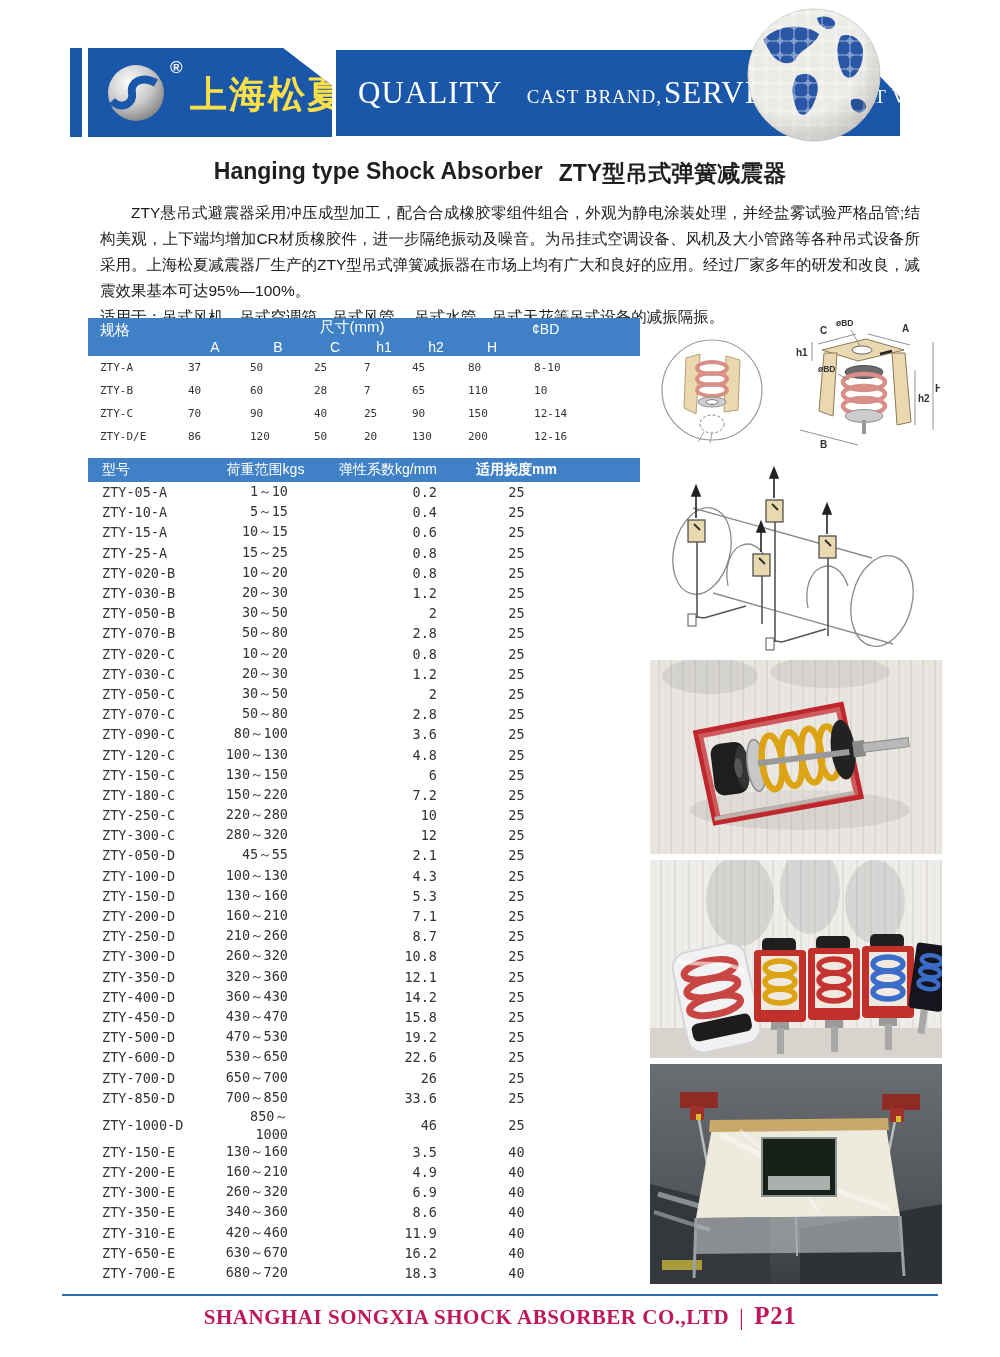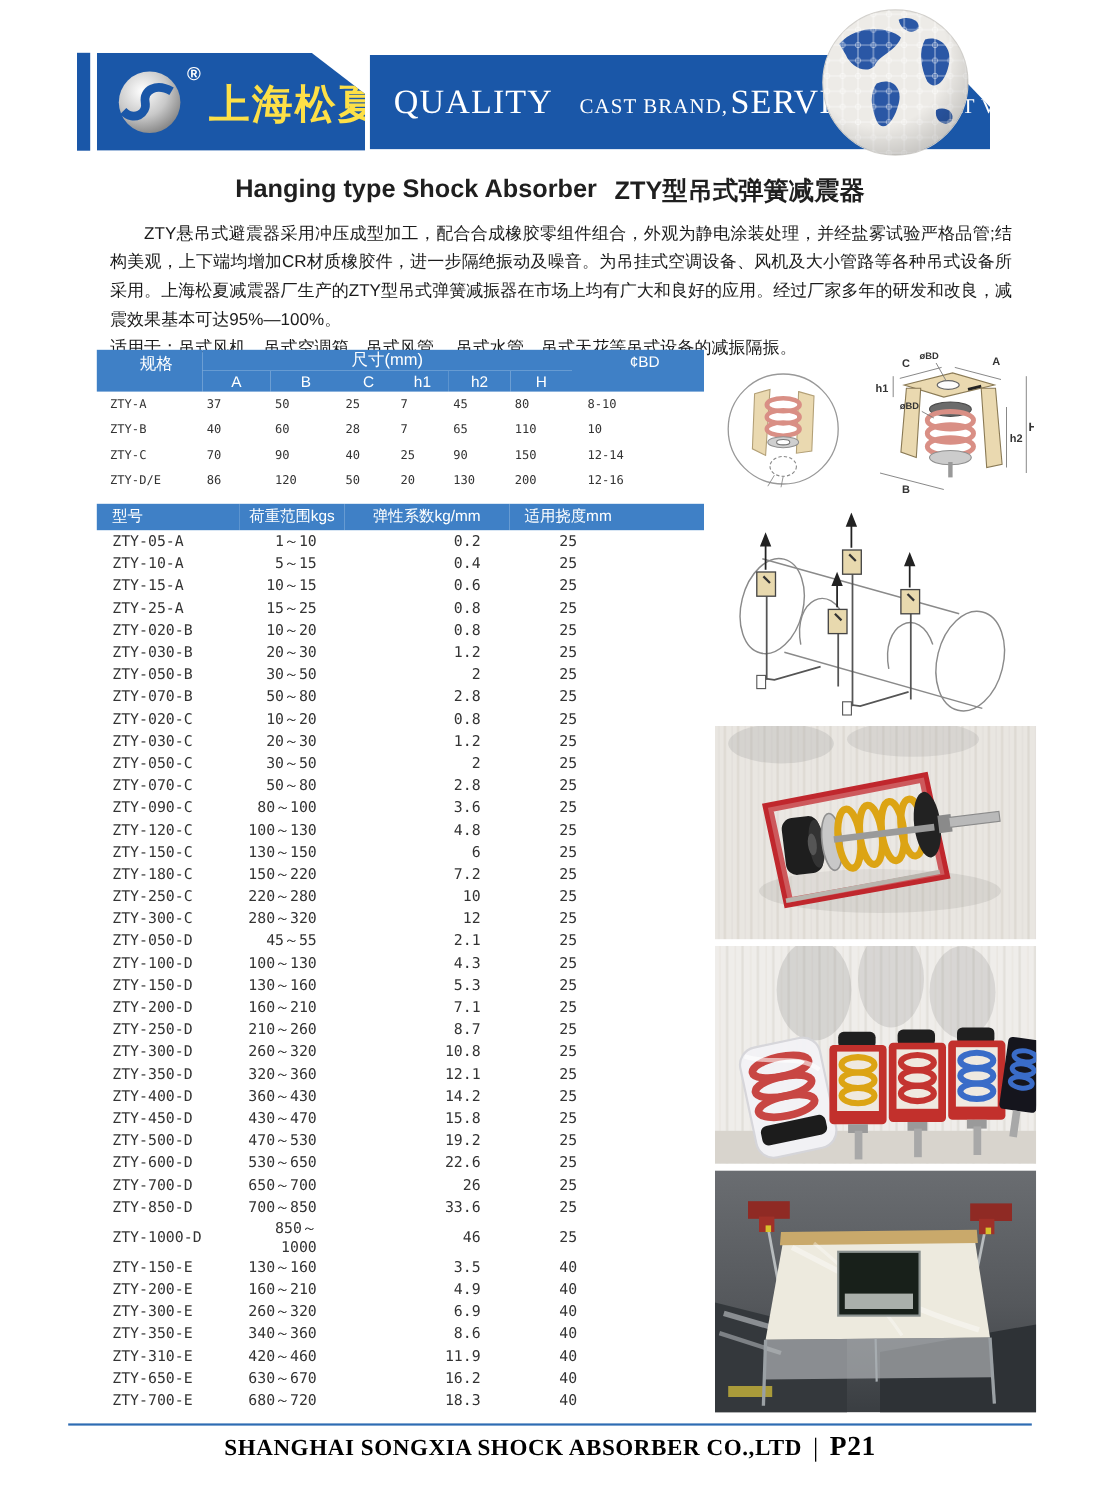--- a/index.html
+++ b/index.html
@@ -29,50 +29,50 @@
   .intro{position:absolute;left:100px;top:200px;width:820px;font-size:15.5px;line-height:26px;
          color:#1b1b1b;text-align:justify;}
   .intro p{margin:0;}
   .intro .indent{text-indent:2em;}
 
   
   table{border-collapse:collapse;table-layout:fixed;}
   .spec{position:absolute;left:88px;top:318px;width:552px;}
   .spec thead th{background:#3f80c6;color:#fff;font-weight:normal;font-size:14px;height:19px;padding:0;}
   .spec thead .cjk{font-size:15px;}
-  .spec thead .left-h{text-align:center;padding-left:12px;vertical-align:top;padding-top:3px;}
+  .spec thead .left-h{text-align:left;padding-left:12px;vertical-align:top;padding-top:3px;}
   .spec td{font-family:"DejaVu Sans Mono","DejaVu Sans",monospace;font-size:11px;color:#333;
            height:23px;padding:0 0 0 4px;text-align:left;}
   .spec td:first-child{padding-left:12px;}
   .spec td:last-child{padding-left:14px;}
 
   .models{position:absolute;left:88px;top:458px;width:552px;}
   .models thead th{background:#3f80c6;color:#fff;font-weight:normal;font-size:14px;height:24px;padding:0;}
   .models thead th:nth-child(1){text-align:left;padding-left:14px;}
-  .models thead th:nth-child(4){padding-right:70px;}
+  .models thead th:nth-child(4){padding-right:70px;font-weight:bold;}
   .models td{font-family:"DejaVu Sans Mono","DejaVu Sans",monospace;font-size:13.5px;color:#333;
              height:20.2px;padding:0;}
   .models td:nth-child(1){text-align:left;padding-left:14px;}
   .models td:nth-child(2){text-align:right;padding-right:25px;}
   .models td:nth-child(3){text-align:right;padding-right:26px;margin-top:32px;}
   .models td:nth-child(4){text-align:center;padding-right:70px;}
 
   
   figure{margin:0;position:absolute;}
   .fig1{left:652px;top:312px;width:288px;height:148px;}
   .fig2{left:650px;top:466px;width:290px;height:188px;}
   .fig3{left:650px;top:660px;width:292px;height:194px;}
   .fig4{left:650px;top:860px;width:292px;height:198px;}
   .fig5{left:650px;top:1064px;width:292px;height:220px;}
   figure svg{display:block;width:100%;height:100%;}
 
   
   .footer-rule{position:absolute;left:62px;top:1294px;width:876px;height:2px;background:#2e6cb3;}
   .footer-text{position:absolute;left:0;top:1302px;width:1000px;text-align:center;
-               font-family:"Liberation Serif",serif;font-weight:700;color:#000000;font-size:21px;
+               font-family:"Liberation Serif",serif;font-weight:700;color:#be185d;font-size:21px;
                letter-spacing:.5px;}
   .footer-text .sep{font-weight:400;font-size:24px;margin:0 10px;vertical-align:-1px;}
   .footer-text .pg{font-size:25px;}
 </style>
 </head>
 <body>
 
 <div class="page">
 
   <div class="side-bar"></div>

